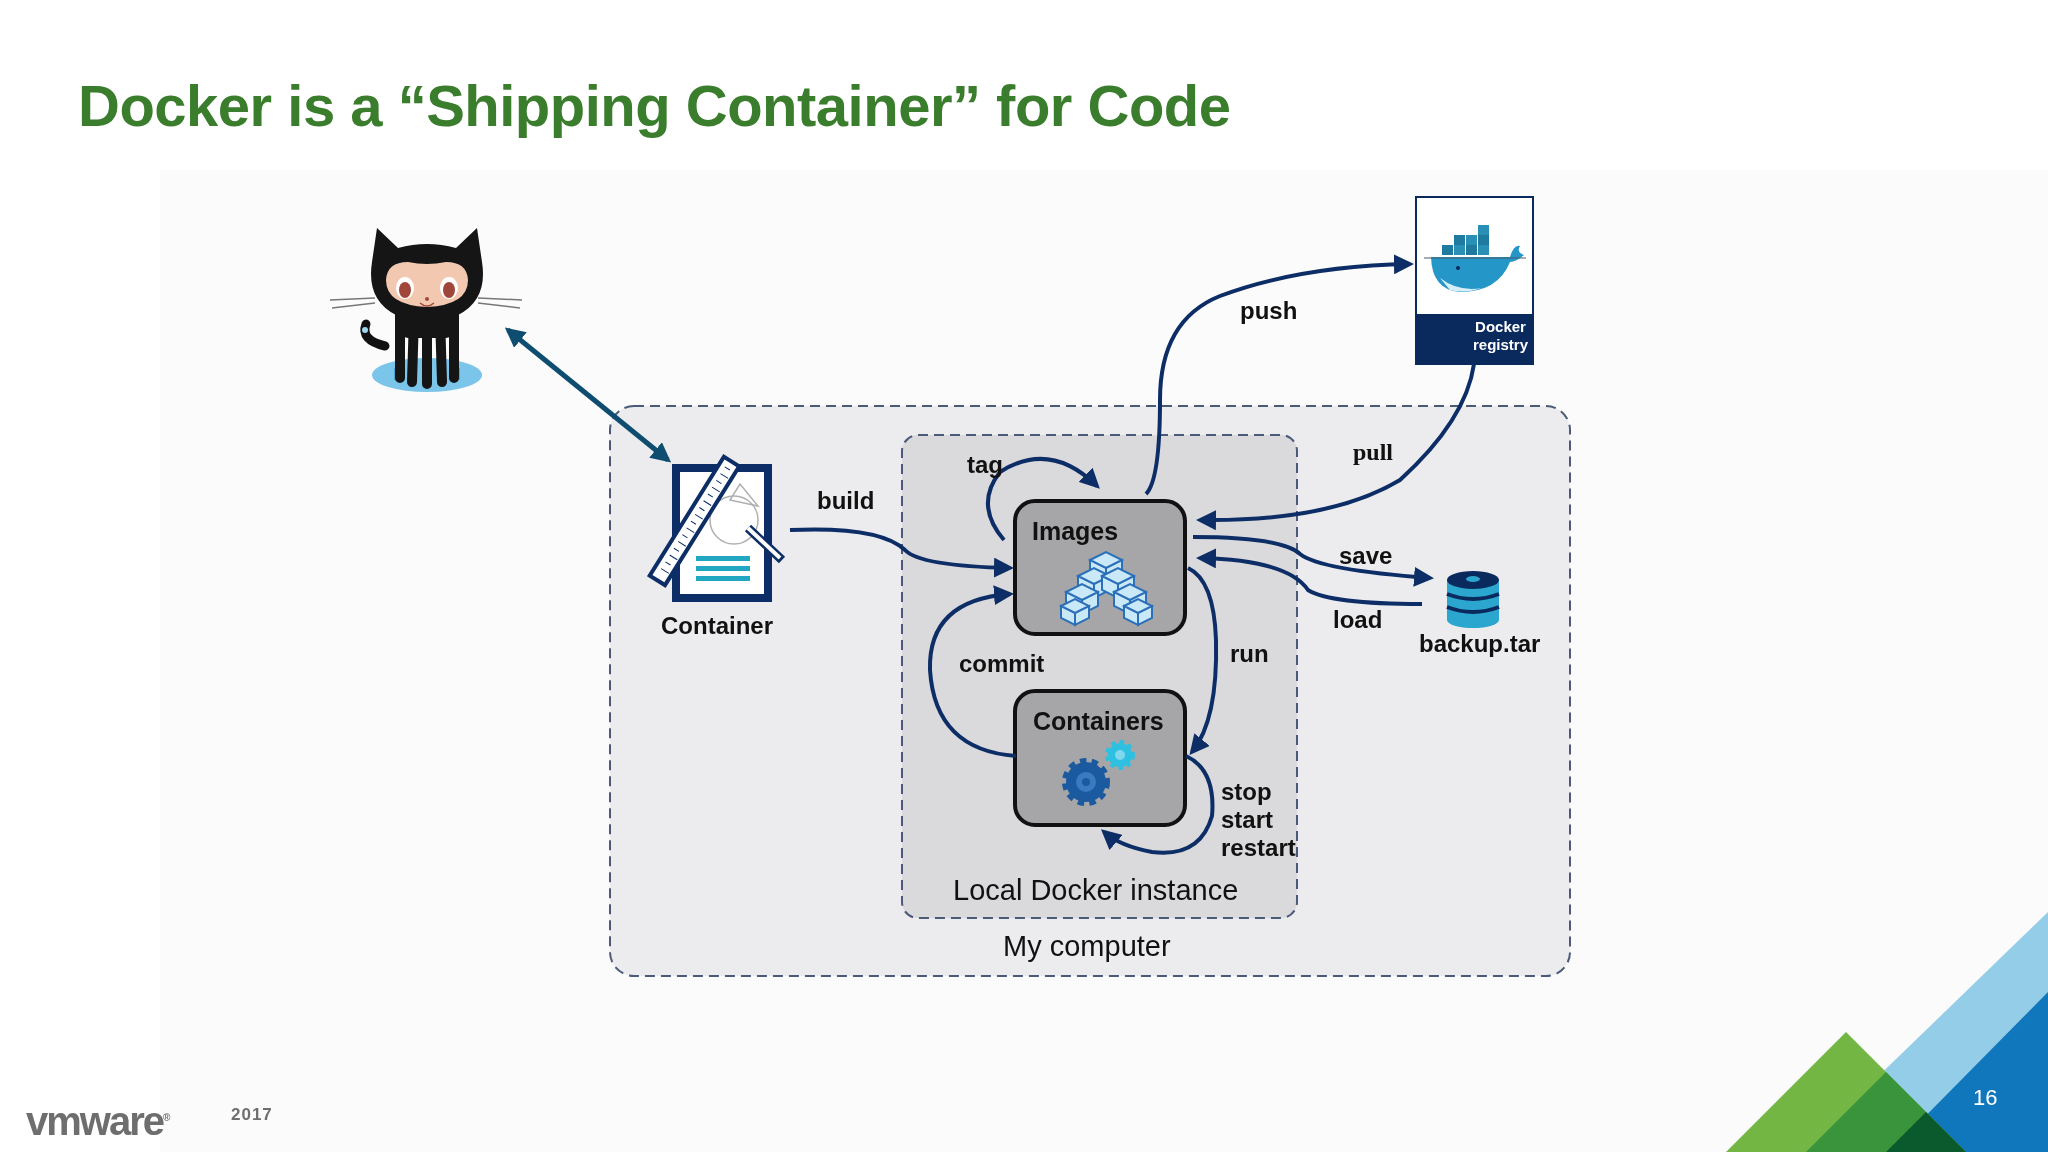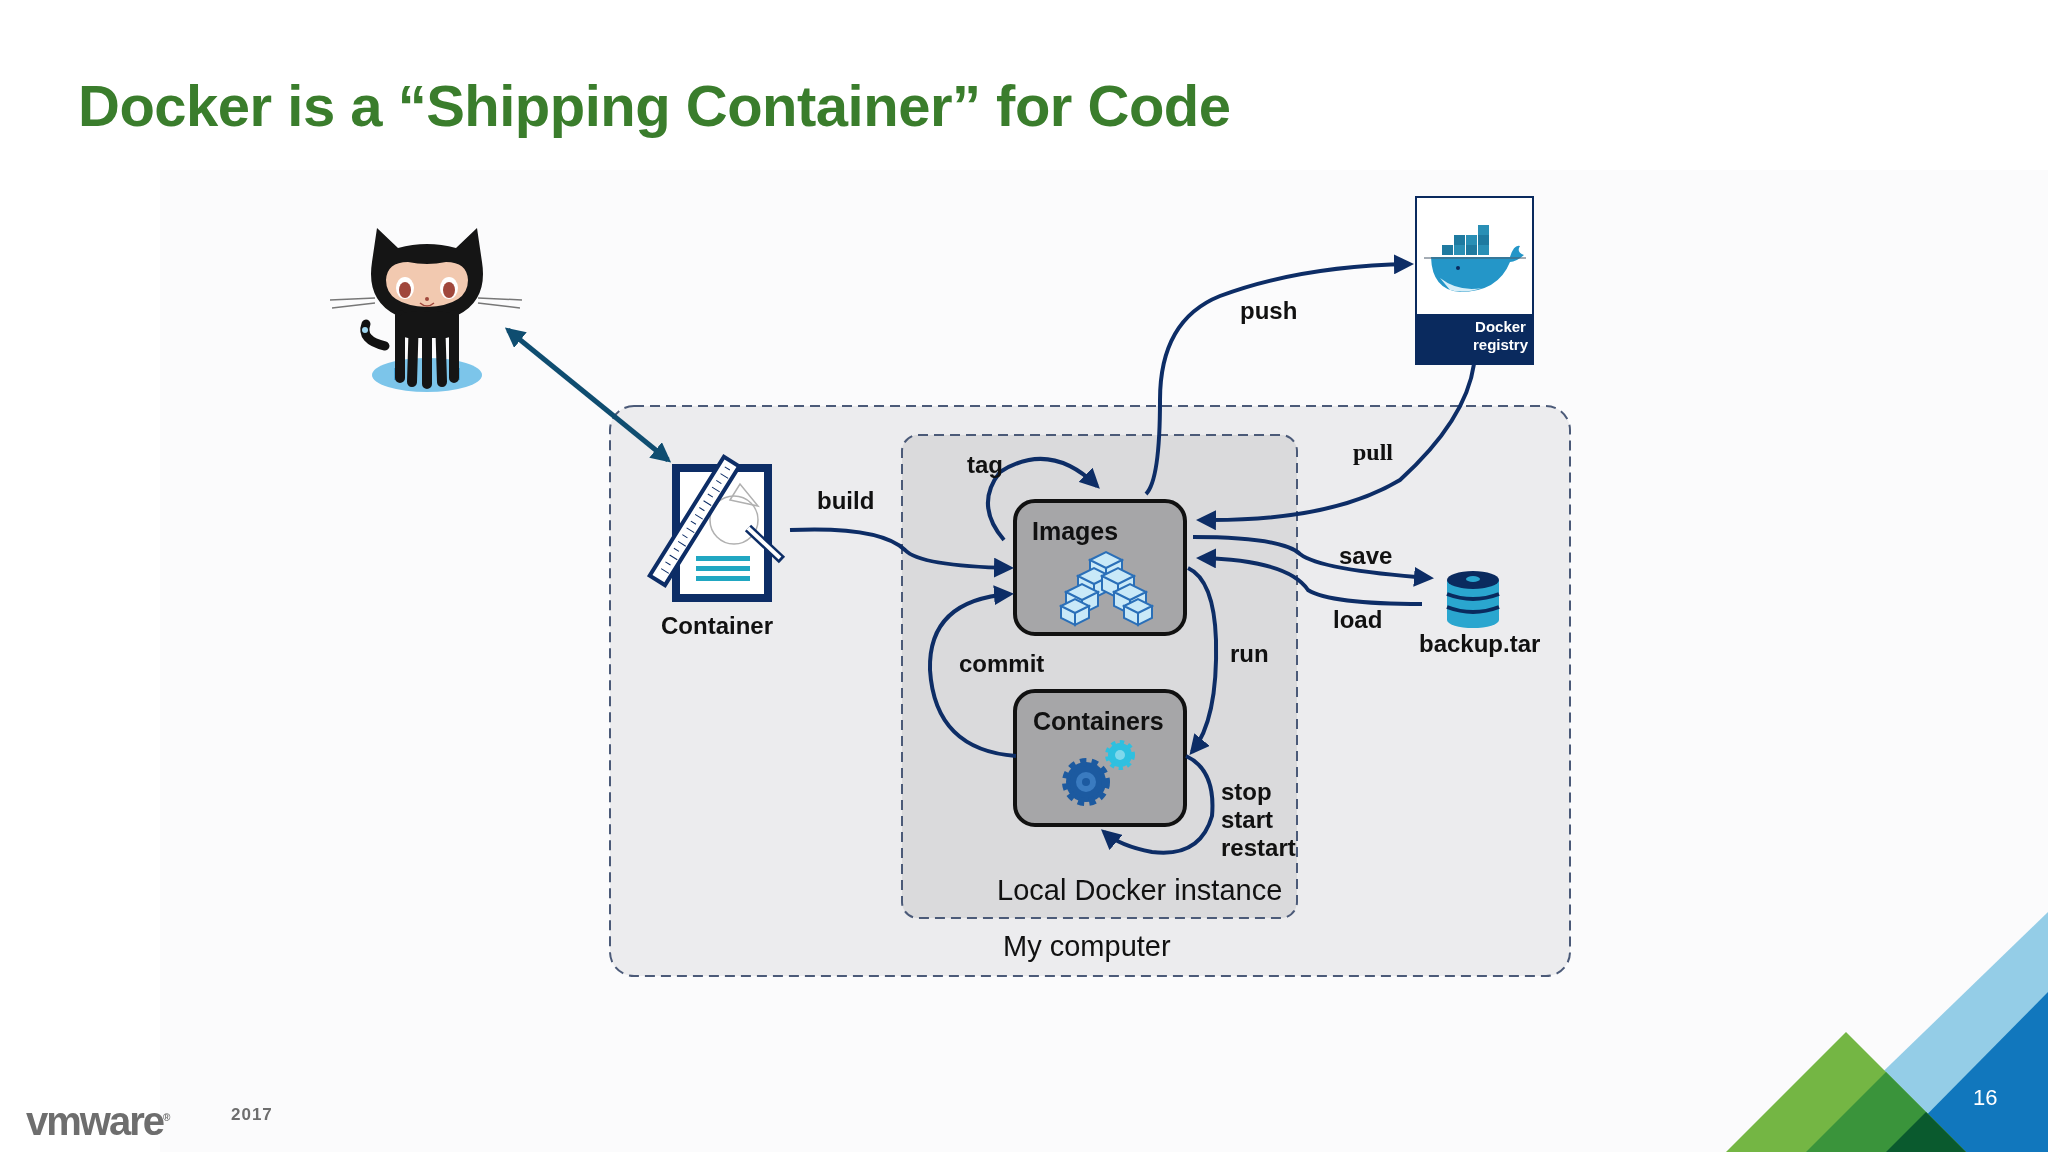--- a/index.html
+++ b/index.html
@@ -144,21 +144,21 @@
 <div class="lbl" style="left:1339px; top:542px;">save</div>
 <div class="lbl" style="left:1333px; top:606px;">load</div>
 <div class="lbl" style="left:1419px; top:630px;">backup.tar</div>
 <div class="lbl" style="left:1230px; top:640px;">run</div>
 <div class="lbl" style="left:959px; top:650px;">commit</div>
 <div class="lbl" style="left:1221px; top:778px;text-align:right;">stop</div>
 <div class="lbl" style="left:1221px; top:806px;">start</div>
 <div class="lbl" style="left:1221px; top:834px;">restart</div>
 <div class="box-title" style="left:1032px; top:517px;">Images</div>
 <div class="box-title" style="left:1033px; top:707px;">Containers</div>
-<div class="area-lbl" style="left:953px; top:874px;margin-left:44px;">Local Docker instance</div>
+<div class="area-lbl" style="left:953px; top:874px;">Local Docker instance</div>
 <div class="area-lbl" style="left:1003px; top:930px;">My computer</div>
 <div class="reg-lbl">
   <div>Docker</div>
   <div>registry</div>
 </div>
 
 <svg style="position:absolute; left:0; top:0;" width="2048" height="1152">
   <polygon points="2048,912 2048,1152 1800,1152" fill="#8ecae6" opacity="0.95"></polygon>
   <polygon points="2048,992 2048,1152 1890,1152" fill="#1177bd"></polygon>
   <polygon points="1846,1032 1966,1152 1726,1152" fill="#74b644"></polygon>

